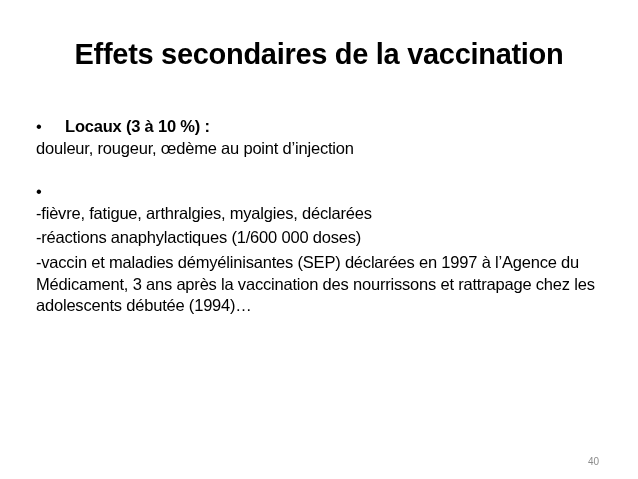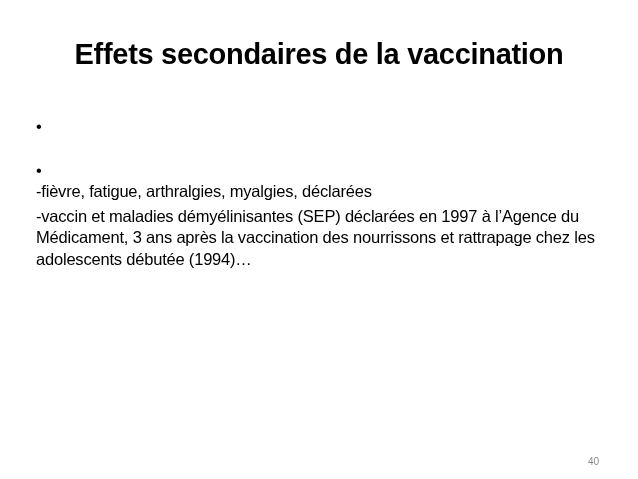--- a/index.html
+++ b/index.html
@@ -20,24 +20,27 @@
     .page-num { position: absolute; left: 588px; top: 456px; font-size: 10px; color: #8c8c8c; }
   </style>
 </head>
 <body>
 
 <div class="title">Effets secondaires de la vaccination</div>
 
 <div class="content">
   <div class="bullet-head">
     <span class="dot">•</span>
+    <span>Locaux (3 à 10 %) :</span>
   </div>
+  <div class="line">douleur, rougeur, œdème au point d’injection</div>
 
   <div class="gap"></div>
 
   <div class="bullet-head">
     <span class="dot">•</span>
   </div>
   <div class="line">-fièvre, fatigue, arthralgies, myalgies, déclarées</div>
+  <div class="line mt">-réactions anaphylactiques (1/600 000 doses)</div>
   <div class="line mt">-vaccin et maladies démyélinisantes (SEP) déclarées en 1997 à l’Agence du Médicament, 3 ans après la vaccination des nourrissons et rattrapage chez les adolescents débutée (1994)…</div>
 </div>
 
 <div class="page-num">40</div>
 
 </body></html>

